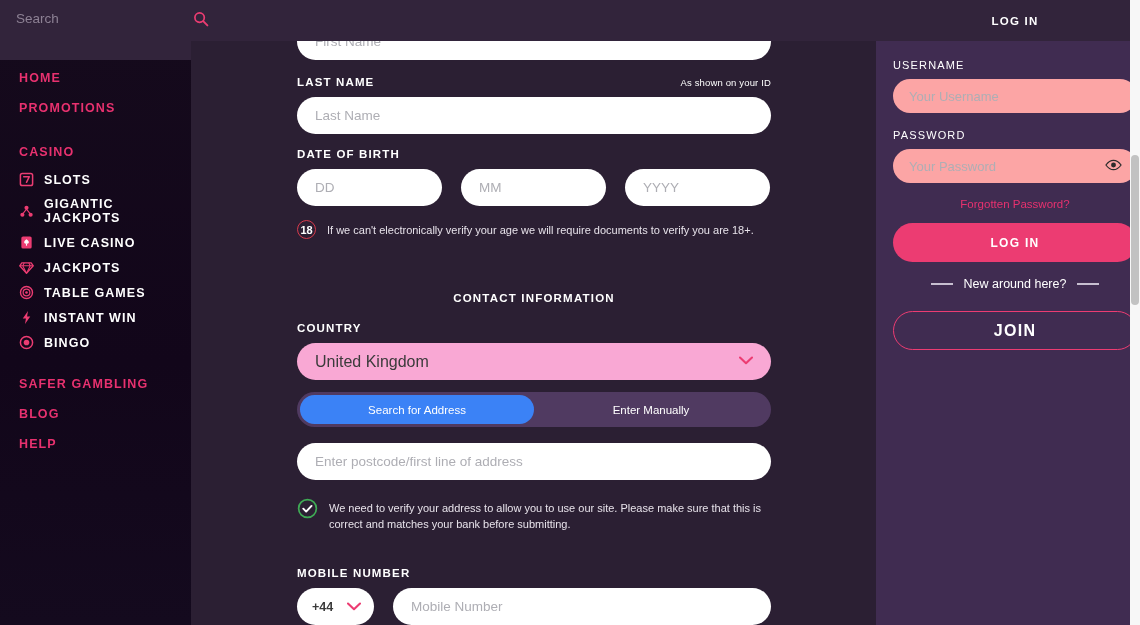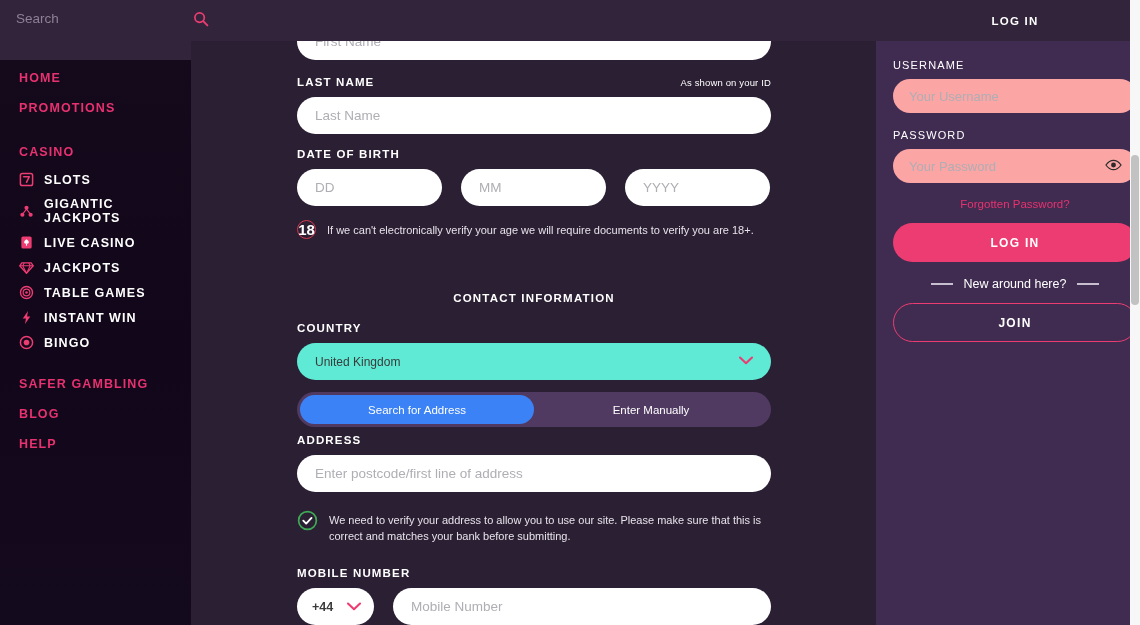--- a/index.html
+++ b/index.html
@@ -131,43 +131,43 @@
   .dob-row .inp { margin-top: 0; }
   .dob-d { width: 145px; }
   .dob-m { width: 145px; }
   .dob-y { width: 145px; }
 
   .note-row { display: flex; align-items: flex-start; gap: 11px; margin-top: 14px; }
   .note-text { color: #e7e2ea; font-size: 11px; line-height: 1.45; padding-top: 3px; }
   .badge18 {
     width: 19px; height: 19px; border-radius: 50%;
     border: 1.6px solid #d83a4c;
-    color: #ffffff; font-size: 15px; font-weight: bold;
+    color: #ffffff; font-size: 11px; font-weight: bold;
     display: flex; align-items: center; justify-content: center;
     flex: none;
   }
   .badge-ok { width: 21px; height: 21px; flex: none; }
 
   .sec-title {
     color: #ffffff;
     font-size: 11.5px;
     font-weight: bold;
     letter-spacing: 1.2px;
     text-align: center;
     text-transform: uppercase;
   }
 
   .select-wrap { position: relative; margin-top: 9px; }
   .select-box {
     width: 100%;
     height: 37px;
     border-radius: 19px;
-    background: #5eead4;
+    background: #f9a8d4;
     color: #3b3b3b;
-    font-size: 12px;
+    font-size: 16px;
     display: flex;
     align-items: center;
     padding: 0 18px;
     cursor: pointer;
   }
   .chev { position: absolute; right: 18px; top: 13px; width: 14px; height: 9px; }
 
   .seg {
     margin-top: 12px;
     width: 100%;
@@ -288,24 +288,24 @@
   }
   .divider .dash { width: 22px; height: 1.5px; background: #c7bfd0; }
   .divider .dtxt { color: #ffffff; font-size: 12.5px; }
   .btn-join {
     width: 100%;
     height: 39px;
     border-radius: 20px;
     background: transparent;
     border: 1.6px solid #ec3c72;
     color: #ffffff;
-    font-size: 12px;
+    font-size: 16px;
     font-weight: bold;
     letter-spacing: 1.3px;
-    margin-top: 12px;
+    margin-top: 20px;
     cursor: pointer;
     font-family: "Liberation Sans", sans-serif;
   }
 
   
   .scroll-track {
     position: absolute;
     top: 0; right: 0;
     width: 10px;
     height: 625px;
@@ -449,21 +449,20 @@
           <path d="M1 1.5L7 7.2 13 1.5" fill="none" stroke="#ec3c72" stroke-width="2.1" stroke-linecap="round" stroke-linejoin="round"></path>
         </svg>
       </div>
       <div class="seg">
         <button class="seg-btn active">Search for Address</button>
         <button class="seg-btn">Enter Manually</button>
       </div>
     </div>
 
     <div class="field-block" style="top:434px;">
-      <div class="lbl">ADDRESS</div>
       <input class="inp" type="text" placeholder="Enter postcode/first line of address" style="">
       <div class="note-row" style="margin-top:18px;">
         <svg class="badge-ok" viewBox="0 0 22 22">
           <circle cx="11" cy="11" r="9.3" fill="none" stroke="#3faa55" stroke-width="1.8"></circle>
           <path d="M6.6 11.2l3 3 5.6-5.9" fill="none" stroke="#ffffff" stroke-width="2" stroke-linecap="round" stroke-linejoin="round"></path>
         </svg>
         <div class="note-text">We need to verify your address to allow you to use our site. Please make sure that this is correct and matches your bank before submitting.</div>
       </div>
     </div>
 

